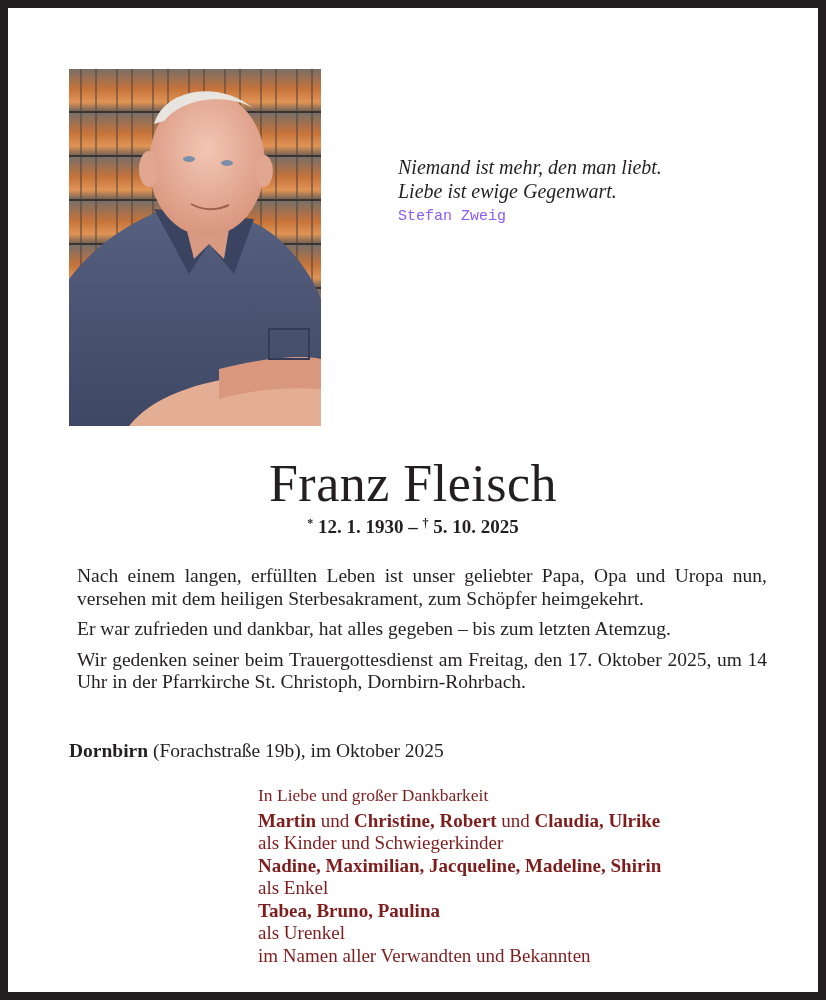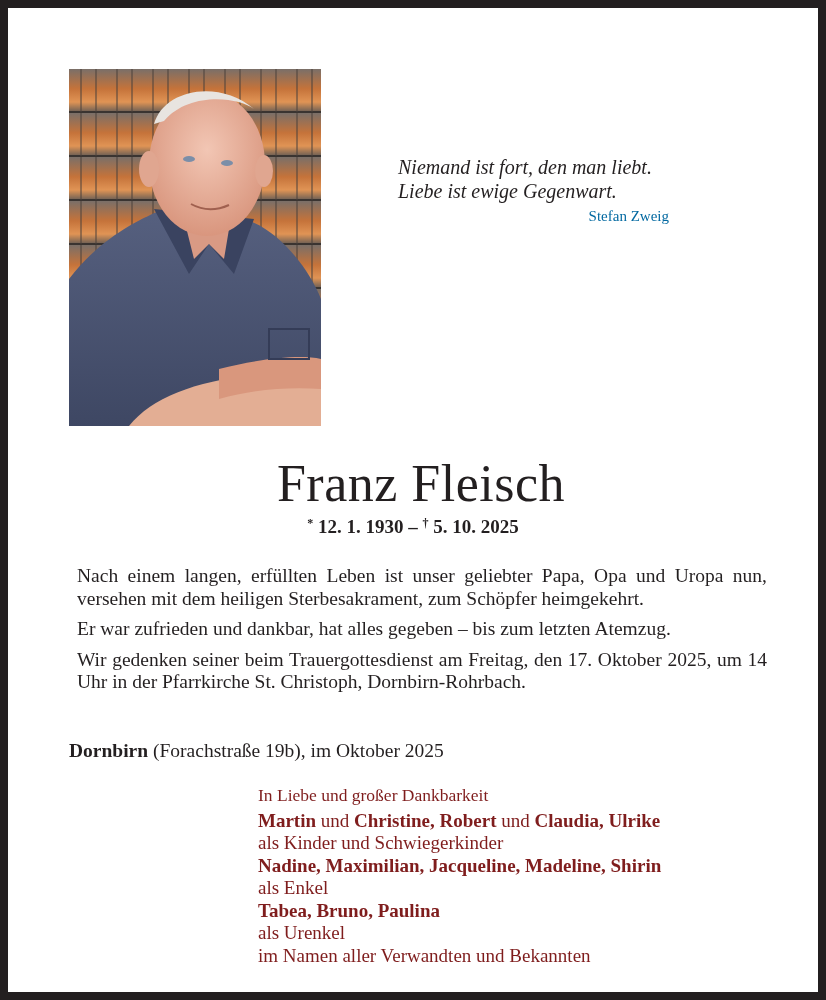--- a/index.html
+++ b/index.html
@@ -44,24 +44,23 @@
       font-size: 20px;
       line-height: 24px;
       color: #231f20;
     }
     .quote .line { display: block; }
     .quote-author {
       position: absolute;
       left: 390px;
       top: 200px;
       width: 271px;
-      text-align: right;
-      font-family: Liberation Serif, serif;
+      font-family: Liberation Mono, monospace;
       font-size: 15px;
-      color: #0369a1;
+      color: #8b5cf6;
     }
     .motto {
       position: absolute;
       left: 390px;
       top: 398px;
       font-family: "Liberation Serif", serif;
       font-size: 21px;
       color: #231f20;
       white-space: nowrap;
     }
@@ -69,21 +68,21 @@
       position: absolute;
       left: 0;
       top: 446px;
       width: 810px;
       text-align: center;
       font-family: "Liberation Serif", serif;
       font-size: 52px;
       line-height: 60px;
       letter-spacing: 0.5px;
       color: #231f20;
-      padding-left: 8px;
+      padding-left: 0;
     }
     .dates {
       position: absolute;
       left: 0;
       top: 508px;
       width: 810px;
       text-align: center;
       font-family: "Liberation Serif", serif;
       font-weight: bold;
       font-size: 19px;
@@ -190,21 +189,21 @@
       <path d="M122 135 Q 140 145 160 136" stroke="#a0604f" stroke-width="2" fill="none"></path>
 
       <path d="M60 357 C 90 320, 150 305, 252 300 L 252 357 Z" fill="#e3ae94"></path>
       <path d="M150 300 C 190 290, 230 285, 252 290 L 252 320 C 220 318, 185 320, 150 330 Z" fill="#d9977d"></path>
 
       <rect x="200" y="260" width="40" height="30" fill="none" stroke="#343c57" stroke-width="2"></rect>
     </svg>
   </div>
 
   <div class="quote">
-    <span class="line">Niemand ist fort, den man liebt.</span>
+    <span class="line">Niemand ist mehr, den man liebt.</span>
     <span class="line">Liebe ist ewige Gegenwart.</span>
   </div>
   <div class="quote-author">Stefan Zweig</div>
 
 
   <div class="name">Franz Fleisch</div>
 
   <div class="dates">
     <span class="sym">*</span>
     <span>12. 1. 1930</span><span> – </span><span class="sym">†</span>

